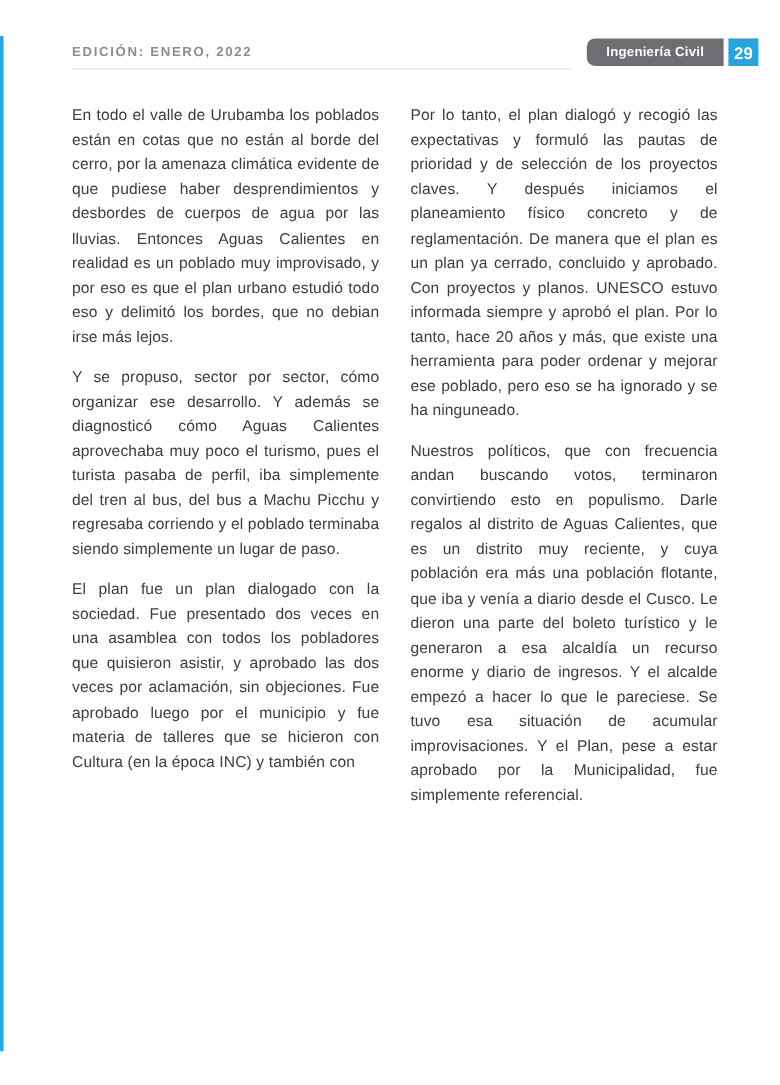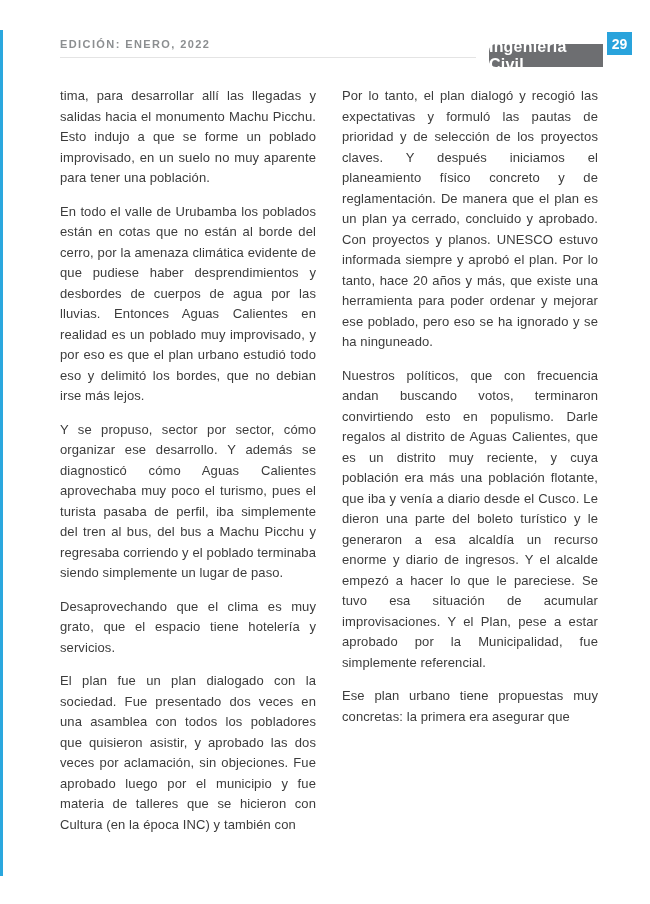--- a/index.html
+++ b/index.html
@@ -26,25 +26,25 @@
     letter-spacing: 1.4px;
     color: #8b8e90;
     white-space: nowrap;
   }
   .header-rule {
     position: absolute; left: 60px; top: 57px;
     width: 416px; height: 1px;
     background: #e4e4e4;
   }
   .section-badge {
-    position: absolute; left: 489px; top: 44px;
+    position: absolute; left: 489px; top: 32px;
     width: 114px; height: 23px;
     background: #6d6e71;
     border-radius: 7px 0 0 7px;
-    color: #ffffff; font-weight: bold; font-size: 16px;
+    color: #ffffff; font-weight: bold; font-size: 11px;
     display: flex; align-items: center; justify-content: center;
     letter-spacing: 0.2px;
   }
   .page-badge {
     position: absolute; left: 607px; top: 32px;
     width: 25px; height: 23px;
     background: #29a3dc;
     color: #ffffff; font-weight: bold; font-size: 14px;
     display: flex; align-items: center; justify-content: center;
   }
@@ -76,26 +76,23 @@
 
   <header>
     <div class="edition-label">EDICIÓN: ENERO, 2022</div>
     <div class="header-rule"></div>
     <div class="section-badge">Ingeniería Civil</div>
     <div class="page-badge">29</div>
   </header>
 
   <main class="columns">
     <div class="col">
-        <p class="para">tima, para desarrollar allí las llegadas y salidas hacia el monumento Machu Picchu. Esto indujo a que se forme un poblado improvisado, en un suelo no muy aparente para tener una población.</p>
         <p class="para">En todo el valle de Urubamba los poblados están en cotas que no están al borde del cerro, por la amenaza climática evidente de que pudiese haber desprendimientos y desbordes de cuerpos de agua por las lluvias. Entonces Aguas Calientes en realidad es un poblado muy improvisado, y por eso es que el plan urbano estudió todo eso y delimitó los bordes, que no debian irse más lejos.</p>
         <p class="para">Y se propuso, sector por sector, cómo organizar ese desarrollo. Y además se diagnosticó cómo Aguas Calientes aprovechaba muy poco el turismo, pues el turista pasaba de perfil, iba simplemente del tren al bus, del bus a Machu Picchu y regresaba corriendo y el poblado terminaba siendo simplemente un lugar de paso.</p>
-        <p class="para">Desaprovechando que el clima es muy grato, que el espacio tiene hotelería y servicios.</p>
         <p class="para">El plan fue un plan dialogado con la sociedad. Fue presentado dos veces en una asamblea con todos los pobladores que quisieron asistir, y aprobado las dos veces por aclamación, sin objeciones. Fue aprobado luego por el municipio y fue materia de talleres que se hicieron con Cultura (en la época INC) y también con</p>
       </div>
     <div class="col">
         <p class="para">Por lo tanto, el plan dialogó y recogió las expectativas y formuló las pautas de prioridad y de selección de los proyectos claves. Y después iniciamos el planeamiento físico concreto y de reglamentación. De manera que el plan es un plan ya cerrado, concluido y aprobado. Con proyectos y planos. UNESCO estuvo informada siempre y aprobó el plan. Por lo tanto, hace 20 años y más, que existe una herramienta para poder ordenar y mejorar ese poblado, pero eso se ha ignorado y se ha ninguneado.</p>
         <p class="para">Nuestros políticos, que con frecuencia andan buscando votos, terminaron convirtiendo esto en populismo. Darle regalos al distrito de Aguas Calientes, que es un distrito muy reciente, y cuya población era más una población flotante, que iba y venía a diario desde el Cusco. Le dieron una parte del boleto turístico y le generaron a esa alcaldía un recurso enorme y diario de ingresos. Y el alcalde empezó a hacer lo que le pareciese. Se tuvo esa situación de acumular improvisaciones. Y el Plan, pese a estar aprobado por la Municipalidad, fue simplemente referencial.</p>
-        <p class="para">Ese plan urbano tiene propuestas muy concretas: la primera era asegurar que</p>
       </div>
   </main>
 
 </div>
 
 </body></html>

